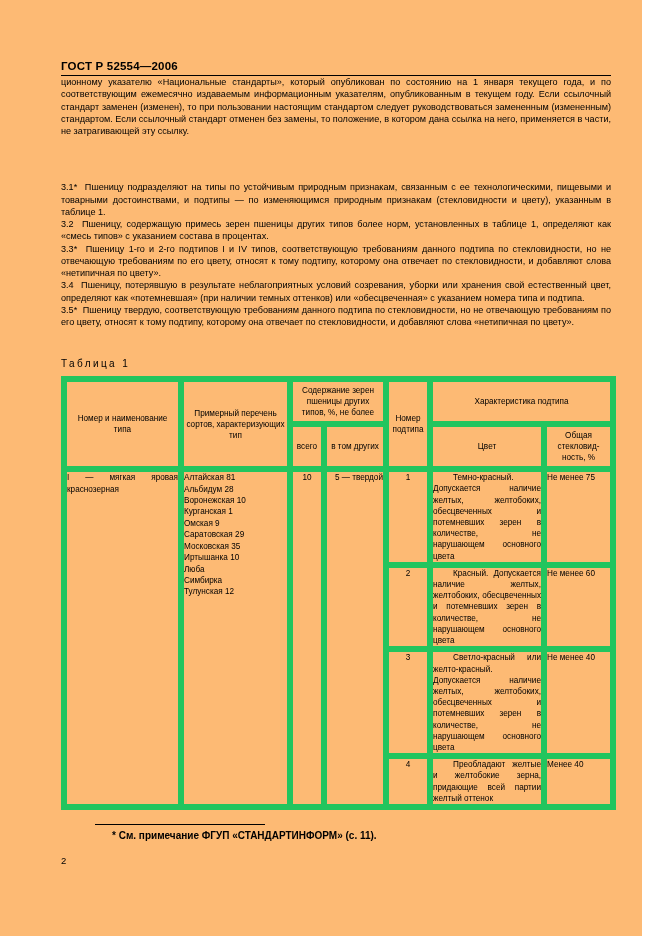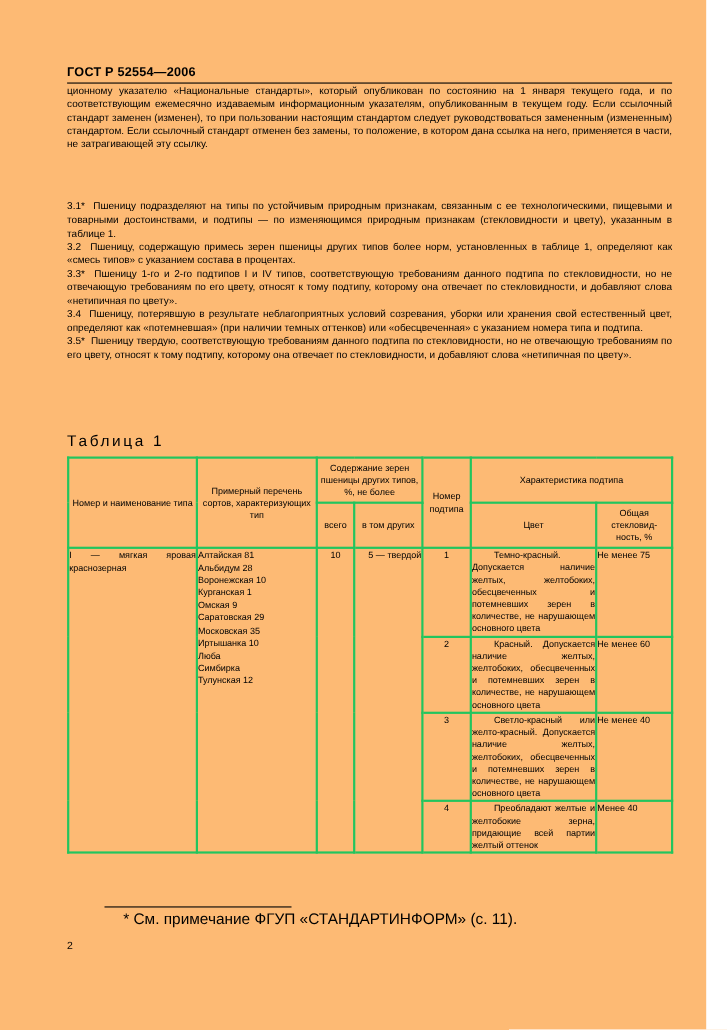--- a/index.html
+++ b/index.html
@@ -62,33 +62,32 @@
     text-indent: 28px;
   }
   .para-first {
     margin-top: 0;
   }
   .block-gap-1 { height: 24px; }
   .block-gap-2 { height: 20px; }
   .block-gap-3 { height: 30px; }
 
   .table-caption {
-    font-size: 14px;
+    font-size: 10px;
     letter-spacing: 2.4px;
     margin-bottom: 7px;
-    margin-top: 34px;
   }
   table.gost {
     border-collapse: collapse;
     width: 550px;
     font-size: 8.2px;
     table-layout: fixed;
   }
   table.gost td, table.gost th {
-    border: 2px solid #22c55e;
+    border: 6px solid #22c55e;
     padding: 0;
     vertical-align: top;
     font-weight: normal;
   }
   table.gost th {
     text-align: center;
     vertical-align: middle;
     line-height: 11px;
     padding: 3px 2px;
   }
@@ -145,23 +144,24 @@
     left: 95px;
     top: 824px;
     width: 520px;
   }
   .footnote-rule {
     width: 170px;
     border-bottom: 1.4px solid #000;
     margin-bottom: 5px;
   }
   .footnote {
-    font-size: 14px;
+    font-size: 10px;
     padding-left: 17px;
     line-height: 11px;
+    font-weight: bold;
   }
   .page-number {
     position: absolute;
     left: 61px;
     top: 855px;
     font-size: 9.5px;
   }
 </style>
 </head>
 <body>

